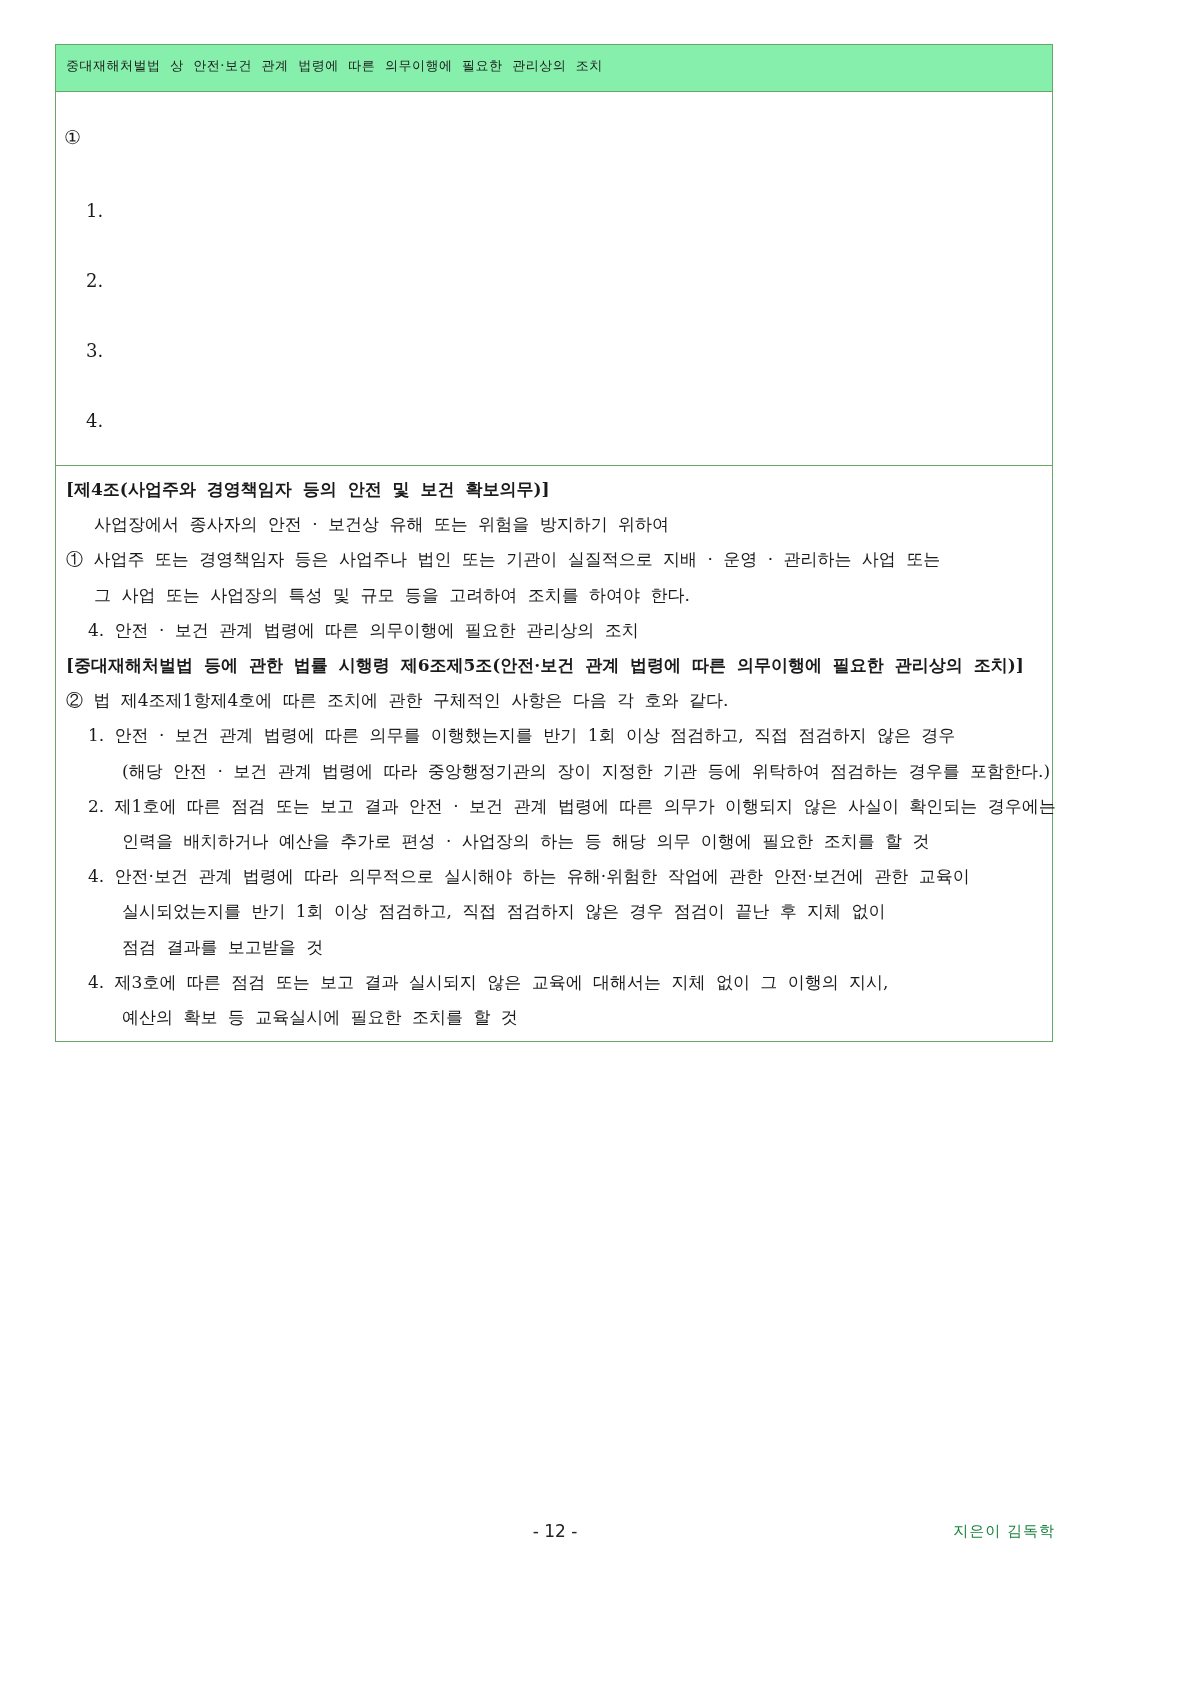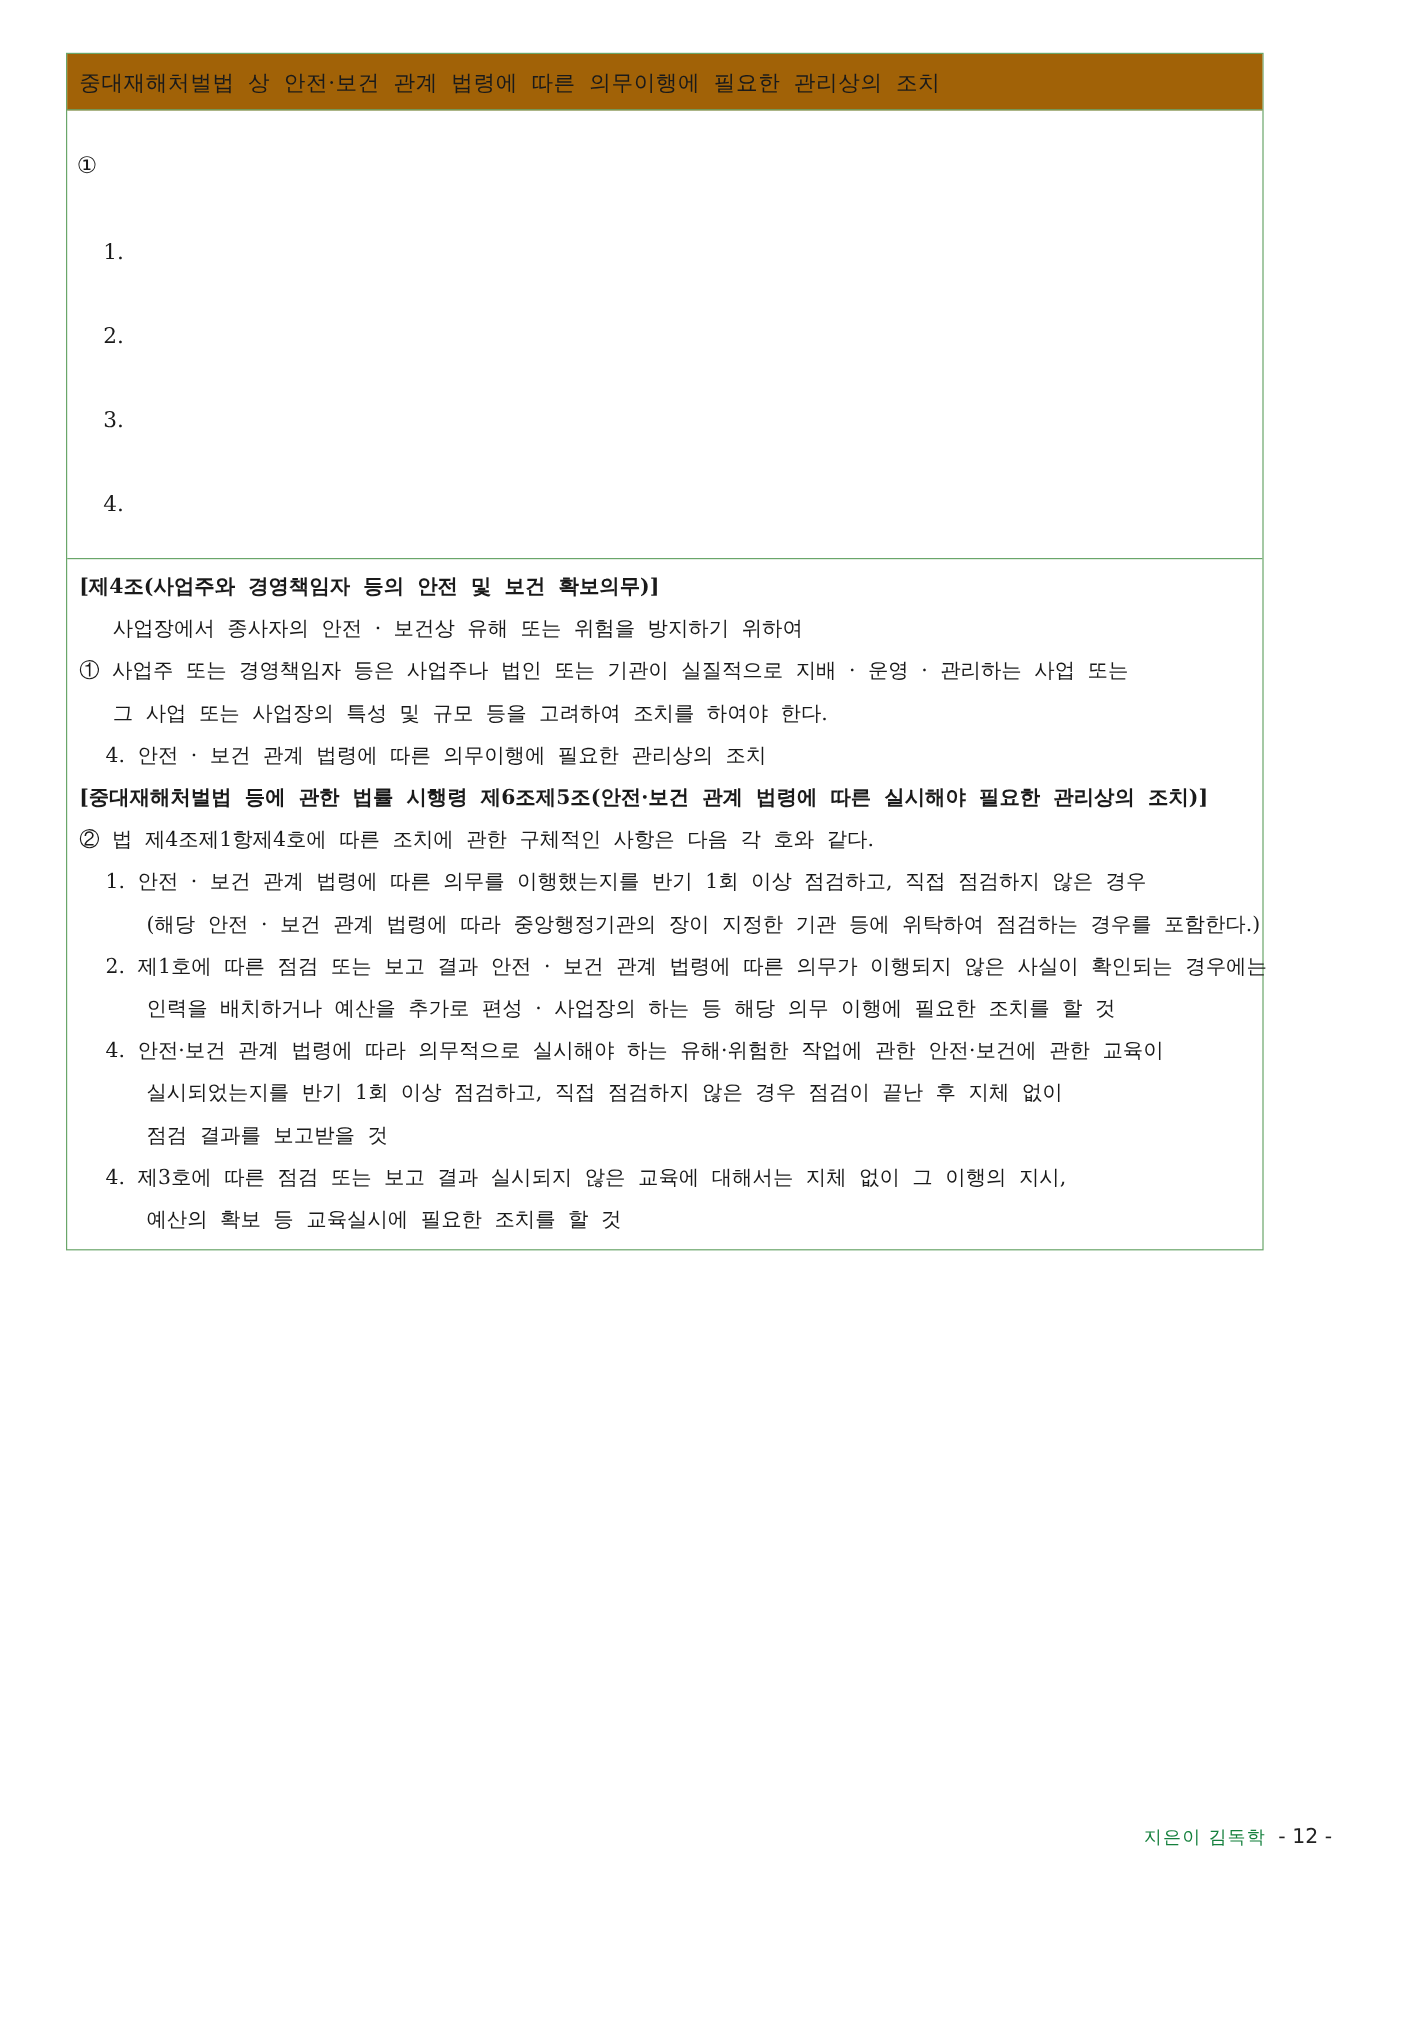--- a/index.html
+++ b/index.html
@@ -6,42 +6,42 @@
     body {
       width: 1190px; height: 1684px; position: relative; overflow: hidden;
       font-family: "DejaVu Serif", "Liberation Serif", serif;
       color: #1a1a1a;
     }
     .table {
       position: absolute; left: 55px; top: 44px; width: 998px;
       border: 1px solid #6aa66a; box-sizing: border-box;
     }
     .row-header {
-      background: #a16207; border-bottom: 1px solid #6aa66a;
+      background: #86efac; border-bottom: 1px solid #6aa66a;
       height: 47px; box-sizing: border-box;
       padding: 12px 10px 0 10px;
-      font-size: 18px; letter-spacing: 0.5px; word-spacing: 5px;
+      font-size: 13px; letter-spacing: 0.5px; word-spacing: 5px;
     }
     .row-blank {
       height: 374px; box-sizing: border-box; position: relative;
       border-bottom: 1px solid #6aa66a;
     }
     .circled { position: absolute; left: 8px; top: 34px; font-size: 19px; }
     .num { position: absolute; left: 30px; font-size: 18px; }
     .row-text {
       padding: 6px 10px 6px 10px; font-size: 17px; line-height: 35.2px;
       word-spacing: 5px;
     }
     .row-text .bold { font-weight: bold; }
     .line { white-space: nowrap; }
     .ind1 { padding-left: 28px; }
     .ind2 { padding-left: 56px; }
     .ind-num { padding-left: 22px; }
     .page-num {
-      position: absolute; top: 1521px; left: 0; width: 1110px; text-align: right;
+      position: absolute; top: 1521px; left: 0; width: 1110px; text-align: center;
       font-family: "DejaVu Sans", sans-serif; font-size: 17px; color: #222;
     }
     .author {
       position: absolute; top: 1522px; right: 135px;
       font-family: "DejaVu Sans", sans-serif; font-size: 15px; color: #15803d;
       letter-spacing: 1px;
     }
   </style>
 </head>
 <body>
@@ -59,21 +59,21 @@
     <span class="num" style="top:318px">4.</span>
   </div>
 
   <div class="row-text">
     <div class="line bold">[제4조(사업주와 경영책임자 등의 안전 및 보건 확보의무)]</div>
     <div class="line ind1">사업장에서 종사자의 안전 · 보건상 유해 또는 위험을 방지하기 위하여</div>
     <div class="line">① 사업주 또는 경영책임자 등은 사업주나 법인 또는 기관이 실질적으로 지배 · 운영 · 관리하는 사업 또는</div>
     <div class="line ind1">그 사업 또는 사업장의 특성 및 규모 등을 고려하여 조치를 하여야 한다.</div>
     <div class="line ind-num">4. 안전 · 보건 관계 법령에 따른 의무이행에 필요한 관리상의 조치</div>
 
-    <div class="line bold">[중대재해처벌법 등에 관한 법률 시행령 제6조제5조(안전·보건 관계 법령에 따른 실시해야 필요한 관리상의 조치)]</div>
+    <div class="line bold">[중대재해처벌법 등에 관한 법률 시행령 제6조제5조(안전·보건 관계 법령에 따른 의무이행에 필요한 관리상의 조치)]</div>
     <div class="line">② 법 제4조제1항제4호에 따른 조치에 관한 구체적인 사항은 다음 각 호와 같다.</div>
     <div class="line ind-num">1. 안전 · 보건 관계 법령에 따른 의무를 이행했는지를 반기 1회 이상 점검하고, 직접 점검하지 않은 경우</div>
     <div class="line ind2">(해당 안전 · 보건 관계 법령에 따라 중앙행정기관의 장이 지정한 기관 등에 위탁하여 점검하는 경우를 포함한다.)</div>
     <div class="line ind-num">2. 제1호에 따른 점검 또는 보고 결과 안전 · 보건 관계 법령에 따른 의무가 이행되지 않은 사실이 확인되는 경우에는</div>
     <div class="line ind2">인력을 배치하거나 예산을 추가로 편성 · 사업장의 하는 등 해당 의무 이행에 필요한 조치를 할 것</div>
     <div class="line ind-num">4. 안전·보건 관계 법령에 따라 의무적으로 실시해야 하는 유해·위험한 작업에 관한 안전·보건에 관한 교육이</div>
     <div class="line ind2">실시되었는지를 반기 1회 이상 점검하고, 직접 점검하지 않은 경우 점검이 끝난 후 지체 없이</div>
     <div class="line ind2">점검 결과를 보고받을 것</div>
     <div class="line ind-num">4. 제3호에 따른 점검 또는 보고 결과 실시되지 않은 교육에 대해서는 지체 없이 그 이행의 지시,</div>
     <div class="line ind2">예산의 확보 등 교육실시에 필요한 조치를 할 것</div>

